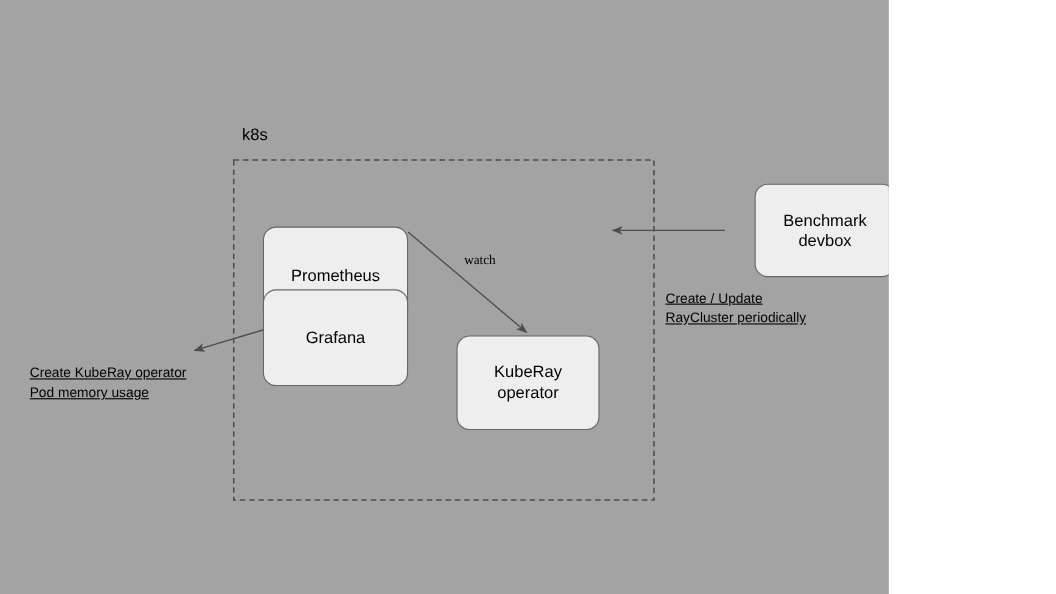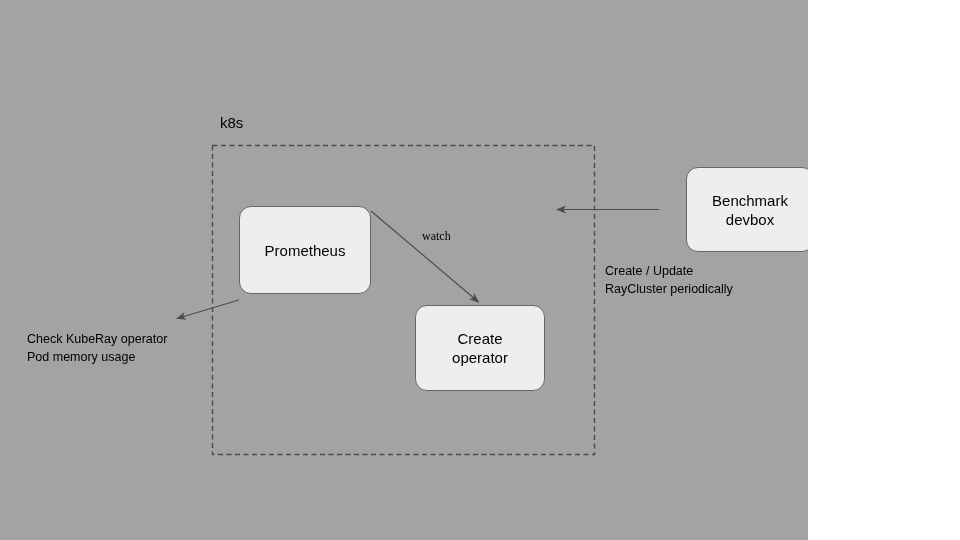--- a/index.html
+++ b/index.html
@@ -53,20 +53,21 @@
     line-height: 15px;
     color: #000000;
     white-space: pre-line;
   }
   .annotation {
     position: absolute;
     font-size: 12.5px;
     line-height: 18px;
     color: #000000;
     white-space: pre-line;
+    text-decoration: underline;
   }
 </style>
 </head>
 <body>
 
 <div id="canvas">
 
   <svg class="layer" viewBox="0 0 960 540" xmlns="http://www.w3.org/2000/svg">
     <defs>
       <marker id="arrowhead" markerWidth="10" markerHeight="8" refX="9" refY="4" orient="auto" markerUnits="userSpaceOnUse">
@@ -80,28 +81,29 @@
 
     <line x1="659" y1="209.5" x2="557" y2="209.5" stroke="#4d4d4d" stroke-width="1.2" marker-end="url(#arrowhead)"></line>
 
     <line x1="239" y1="300" x2="177" y2="318.5" stroke="#4d4d4d" stroke-width="1.2" marker-end="url(#arrowhead)"></line>
   </svg>
 
   <div class="grouplabel" style="left:220px; top:114px;">k8s</div>
 
   <div class="node" style="left:239px; top:167px; width:132px; height:88px;margin-top:39px;">Prometheus</div>
 
+  <div class="node" style="left:239px; top:263px; width:132px; height:88px;">Grafana</div>
 
-  <div class="node" style="left:415px; top:305px; width:130px; height:86px;">Create
+  <div class="node" style="left:415px; top:305px; width:130px; height:86px;">KubeRay
 operator</div>
 
   <div class="node" style="left:686px; top:167px; width:128px; height:85px;">Benchmark
 devbox</div>
 
   <div class="edgelabel" style="left:422px; top:229px;font-family:Liberation Serif, serif;">watch</div>
 
   <div class="annotation" style="left:605px; top:262px;">Create / Update
 RayCluster periodically</div>
 
-  <div class="annotation" style="left:27px; top:330px;">Check KubeRay operator
+  <div class="annotation" style="left:27px; top:330px;">Create KubeRay operator
 Pod memory usage</div>
 
 </div>
 
 </body></html>

